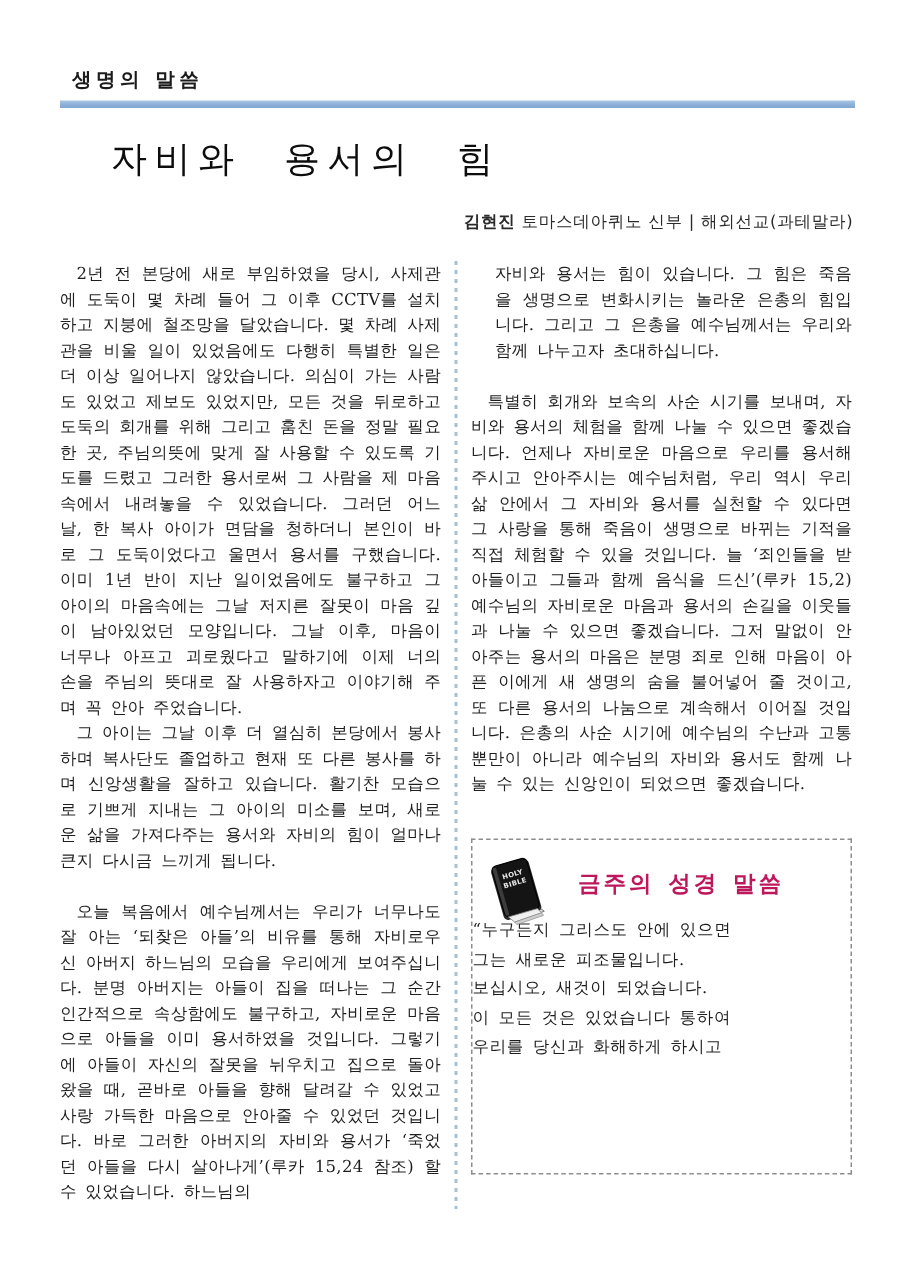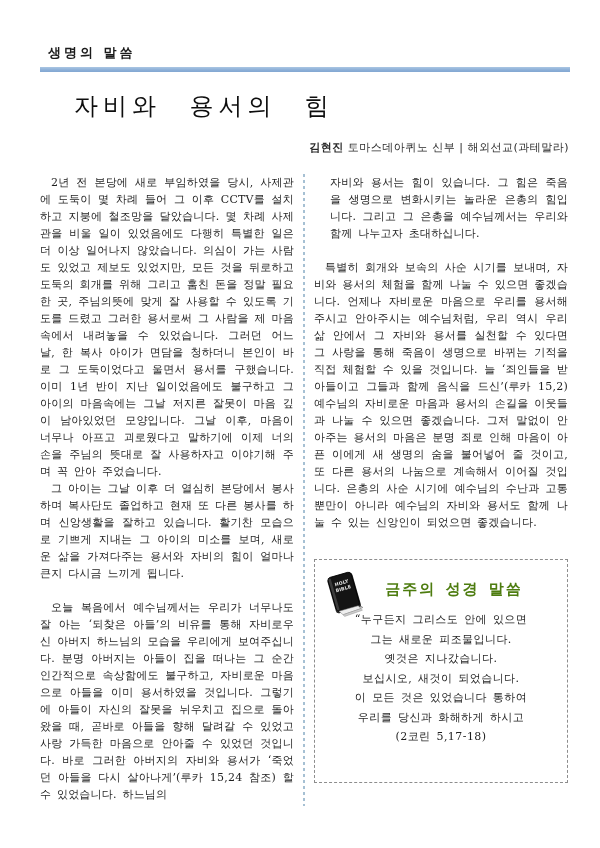--- a/index.html
+++ b/index.html
@@ -73,25 +73,25 @@
   }
   .bible-icon {
     position: absolute; left: 8px; top: 8px;
     width: 44px; height: 56px;
   }
   .bible-box-title {
     text-align: center;
     margin-top: 21px; padding-left: 26px;
     font-family: "DejaVu Sans", "Liberation Sans", sans-serif;
     font-weight: bold; font-size: 15px; letter-spacing: 2px;
-    color: #4d7c0f;
+    color: #be185d;
   }
   .verse-lines {
     margin-top: 12px;
-    text-align: center;
+    text-align: left;
     font-size: 11px; line-height: 19.5px;
     letter-spacing: 0.04em; color: #1e1e1e;
   }
 </style>
 </head>
 <body>
 
 <div class="section-label">생명의 말씀</div>
 <div class="header-rule"></div>
 
@@ -129,21 +129,19 @@
           <text x="22.5" y="22" text-anchor="middle" font-size="4.6" fill="#e8e8e8" font-family="DejaVu Sans, sans-serif" font-weight="bold" aria-label="BIBLE">BIBLE</text>
 
           <path d="M12 41 L32 41 L34 44.5 L15 45.5 Z" fill="#efefef" stroke="#888" stroke-width="0.5"></path>
           <path d="M15 45.5 L34 44.5 L34.8 46.5 L16 47.5 Z" fill="#cfcfcf" stroke="#888" stroke-width="0.4"></path>
         </g>
       </svg>
       <div class="bible-box-title">금주의 성경 말씀</div>
       <div class="verse-lines">
         <div>“누구든지 그리스도 안에 있으면</div>
         <div>그는 새로운 피조물입니다.</div>
-        <div>옛것은 지나갔습니다.</div>
         <div>보십시오, 새것이 되었습니다.</div>
         <div>이 모든 것은 있었습니다 통하여</div>
         <div>우리를 당신과 화해하게 하시고</div>
-        <div>(2코린 5,17-18)</div>
       </div>
     </div>
   </div>
 </div>
 
 </body></html>

